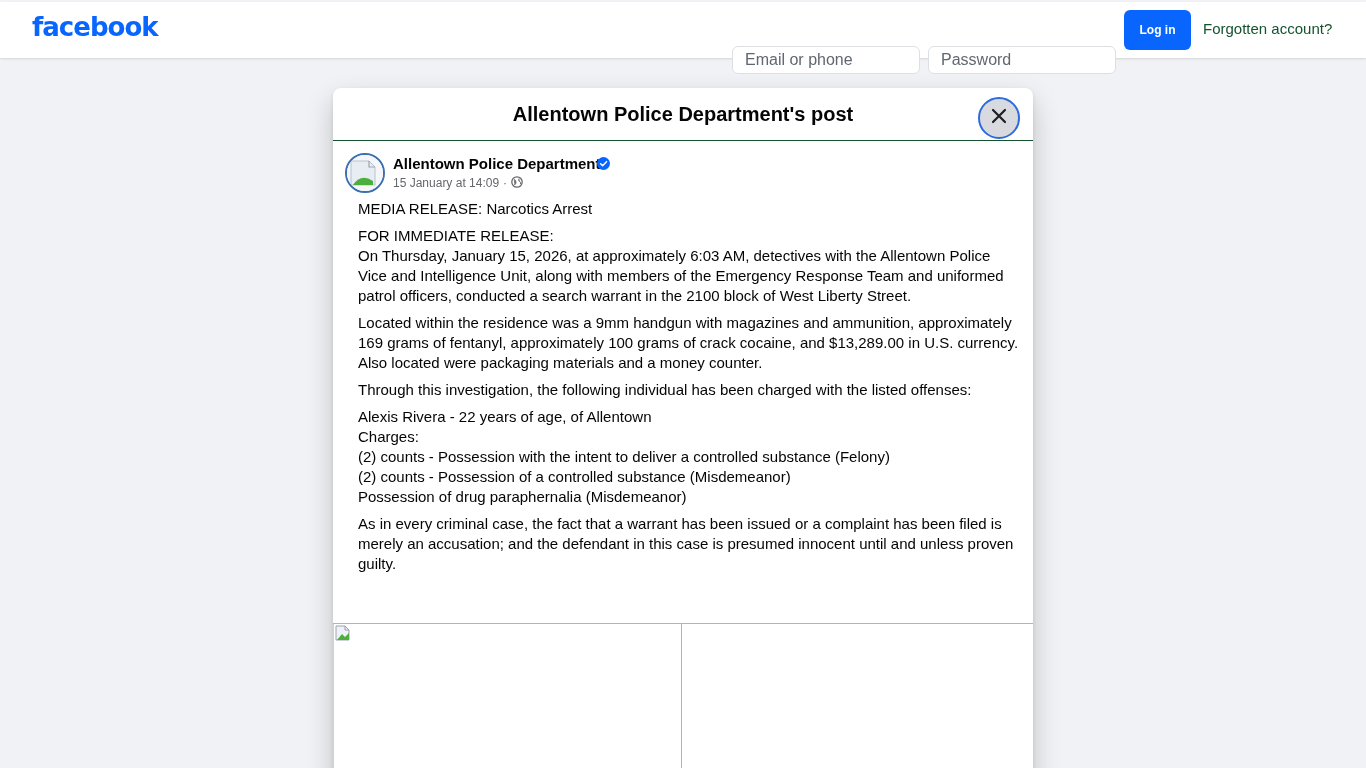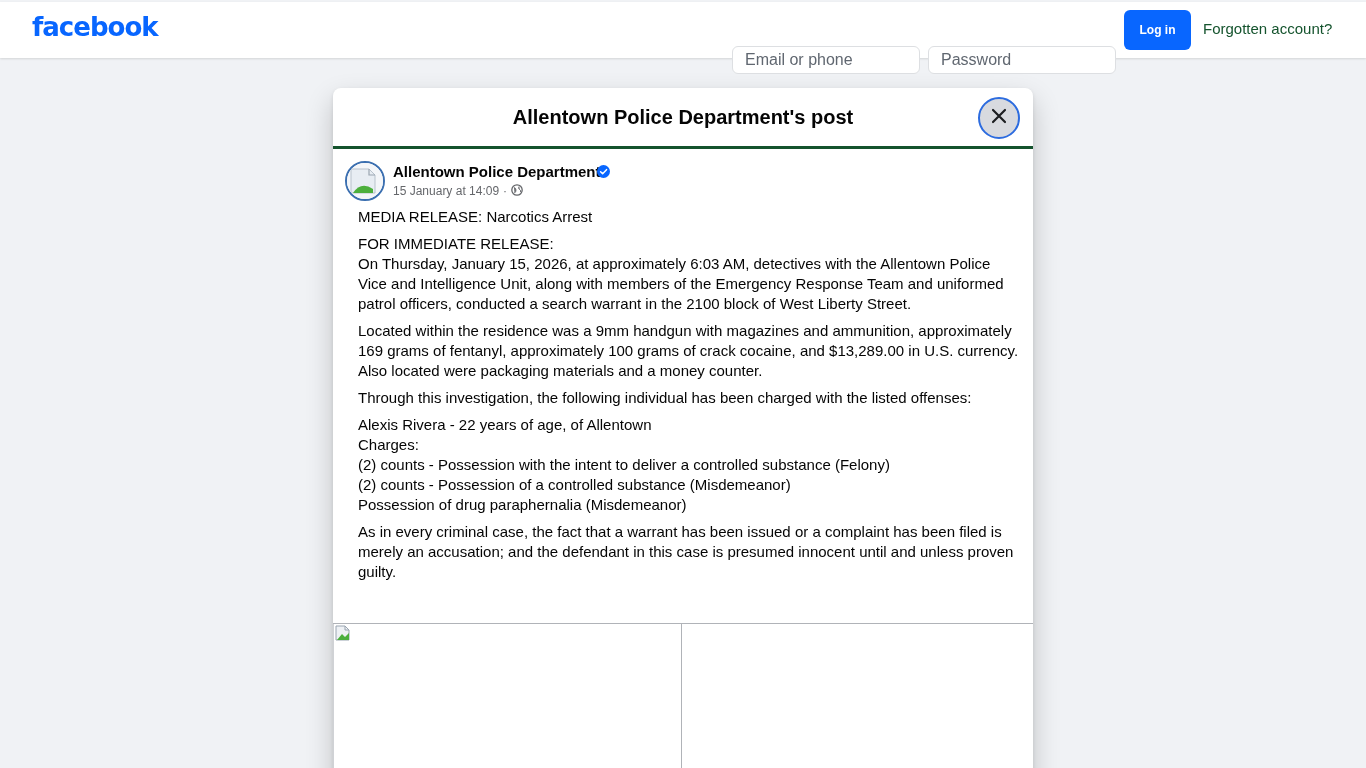--- a/index.html
+++ b/index.html
@@ -43,21 +43,21 @@
       position: absolute; left: 1203px; top: 18px;
       font-size: 15px; color: #14532d; text-decoration: none;
     }
     .modal {
       position: absolute; left: 333px; top: 88px; width: 700px; height: 700px;
       background: #fff; border-radius: 8px 8px 0 0;
       box-shadow: 0 12px 28px rgba(0,0,0,0.2), 0 2px 4px rgba(0,0,0,0.1);
       overflow: hidden;
     }
     .modal-header {
-      height: 61px; border-bottom: 3px solid #14532d;
+      height: 53px; border-bottom: 1px solid #14532d;
       display: flex; align-items: center; justify-content: center; position: relative;
     }
     .modal-title { font-size: 20px; font-weight: bold; color: #050505; }
     .close-button {
       position: absolute; right: 13px; top: 9px; width: 42px; height: 42px;
       border-radius: 50%; background: #d8dadf; border: 2px solid #2d6cdf;
       display: flex; align-items: center; justify-content: center; cursor: pointer;
     }
     .post-header { position: relative; height: 58px; }
     .avatar {

